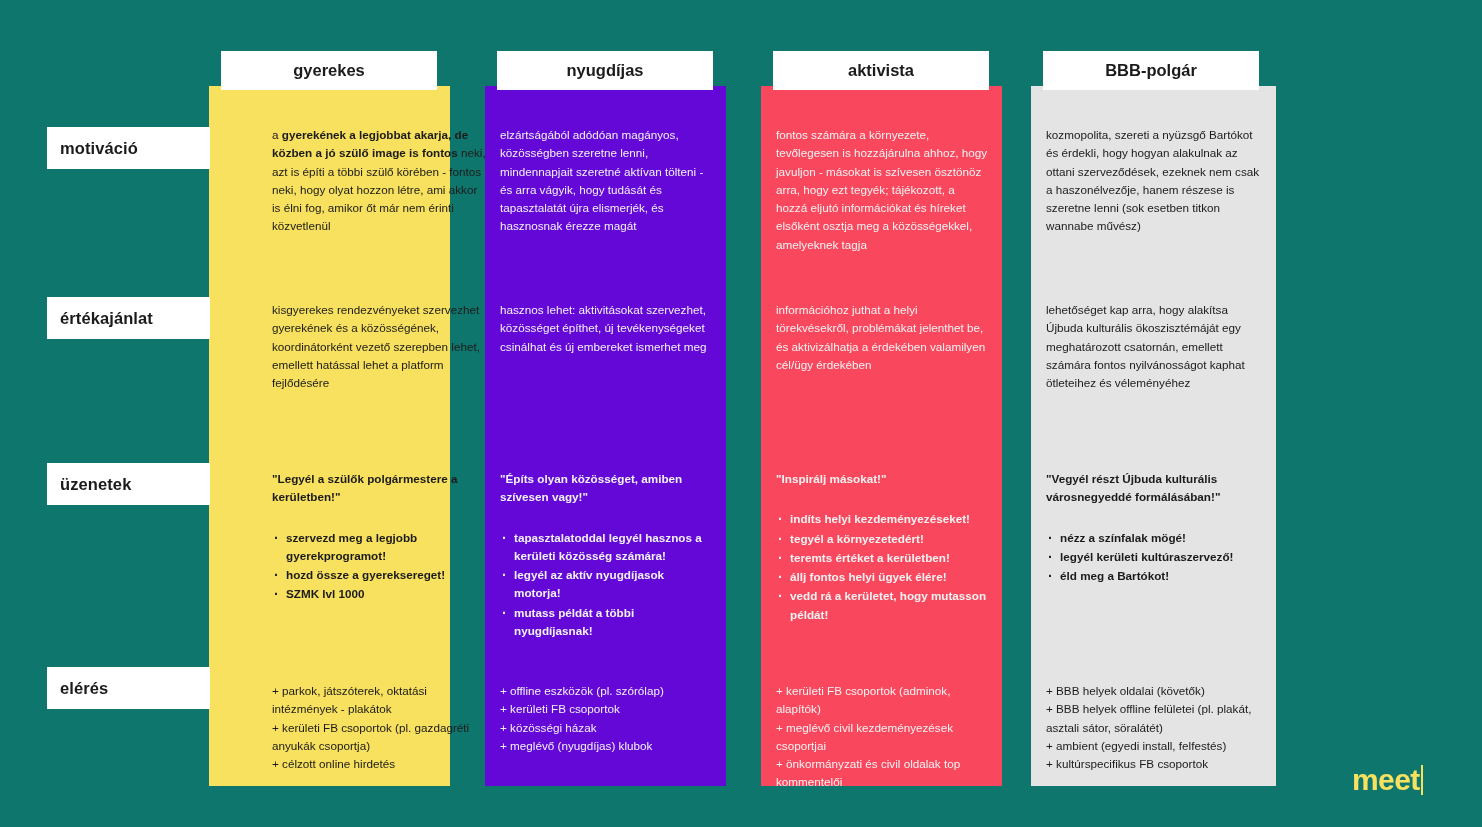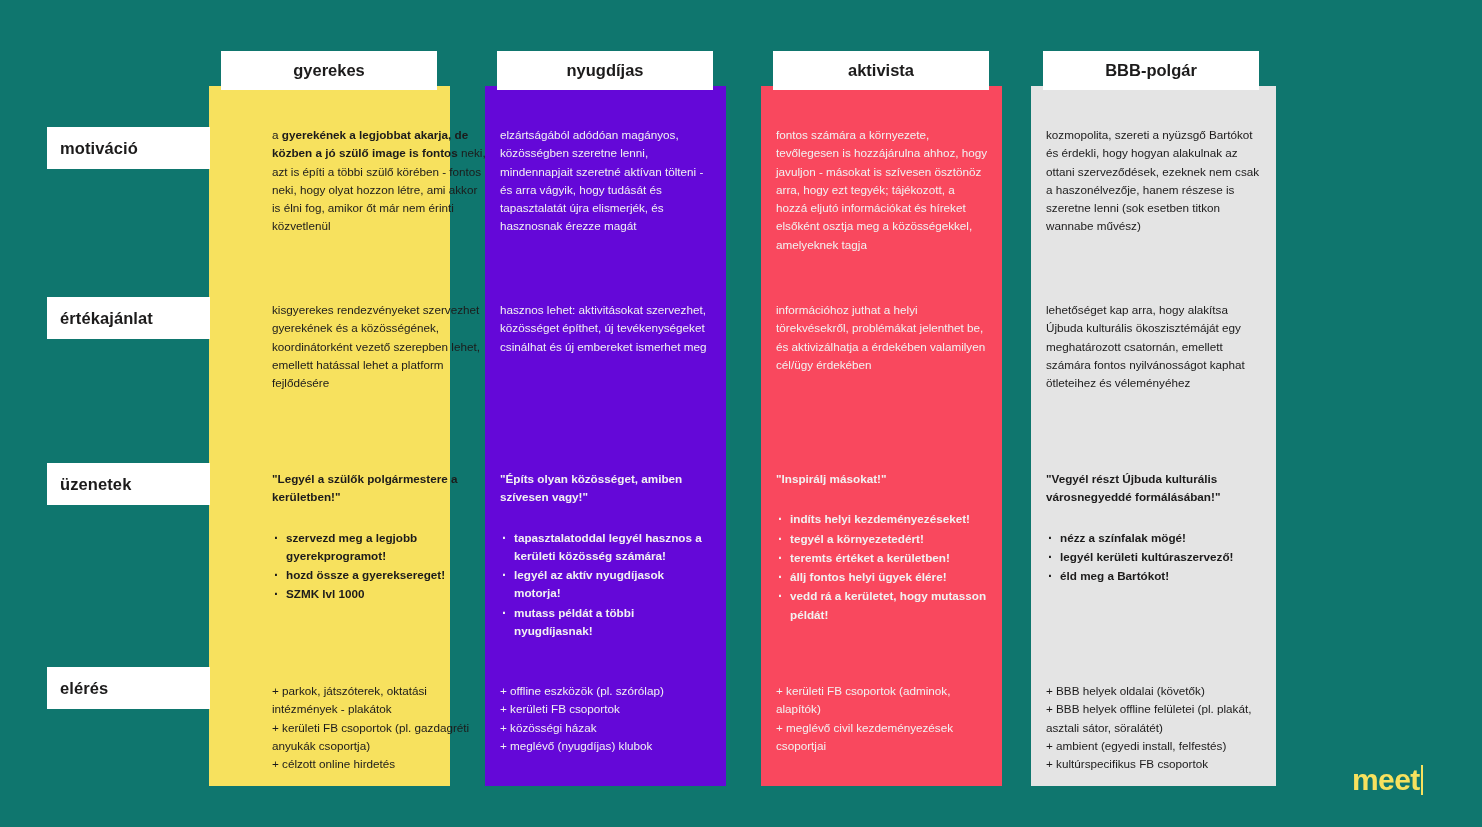--- a/index.html
+++ b/index.html
@@ -251,20 +251,21 @@
     </div>
   <div class="cell c1 r3 light">
       <p>+ offline eszközök (pl. szórólap)</p>
       <p>+ kerületi FB csoportok</p>
       <p>+ közösségi házak</p>
       <p>+ meglévő (nyugdíjas) klubok</p>
     </div>
   <div class="cell c2 r3 light">
       <p>+ kerületi FB csoportok (adminok, alapítók)</p>
       <p>+ meglévő civil kezdeményezések csoportjai</p>
+      <p>+ önkormányzati és civil oldalak top kommentelői</p>
     </div>
   <div class="cell c3 r3 dark">
       <p>+ BBB helyek oldalai (követők)</p>
       <p>+ BBB helyek offline felületei (pl. plakát, asztali sátor, söralátét)</p>
       <p>+ ambient (egyedi install, felfestés)</p>
       <p>+ kultúrspecifikus FB csoportok</p>
     </div>
 
   <div id="brand">
     <span class="wordmark" style="color: rgb(247, 225, 94);">meet</span>

